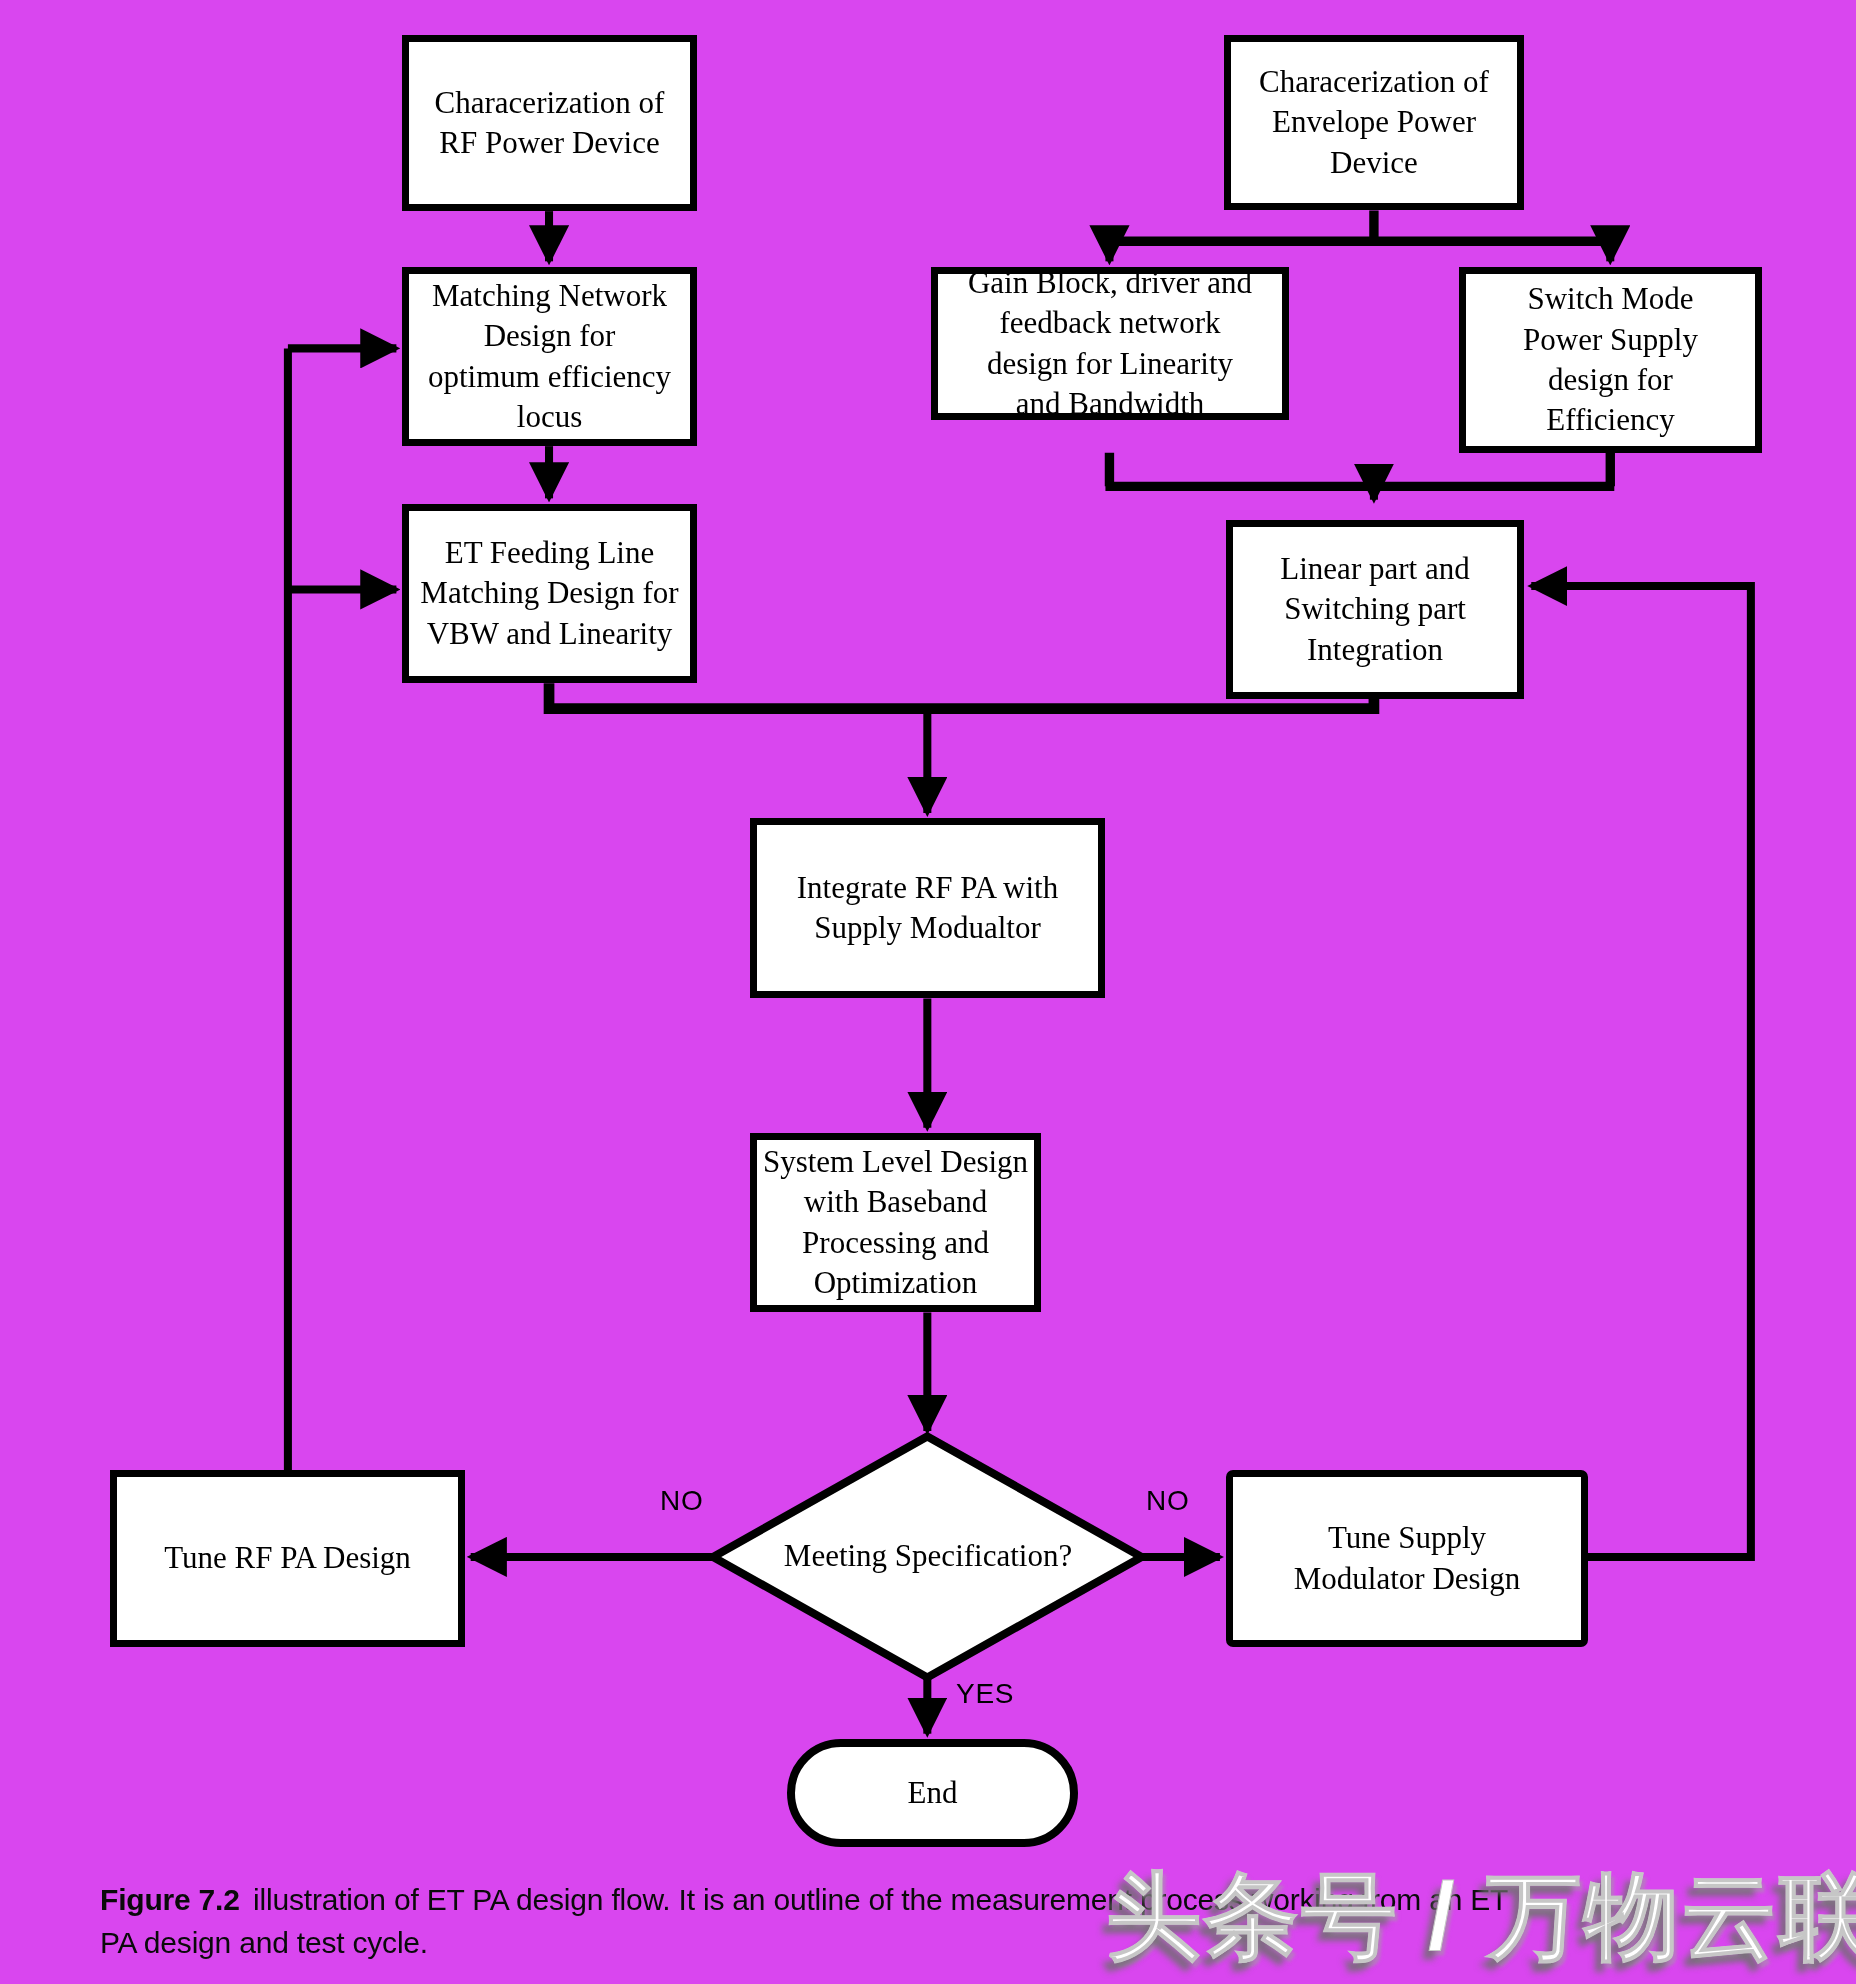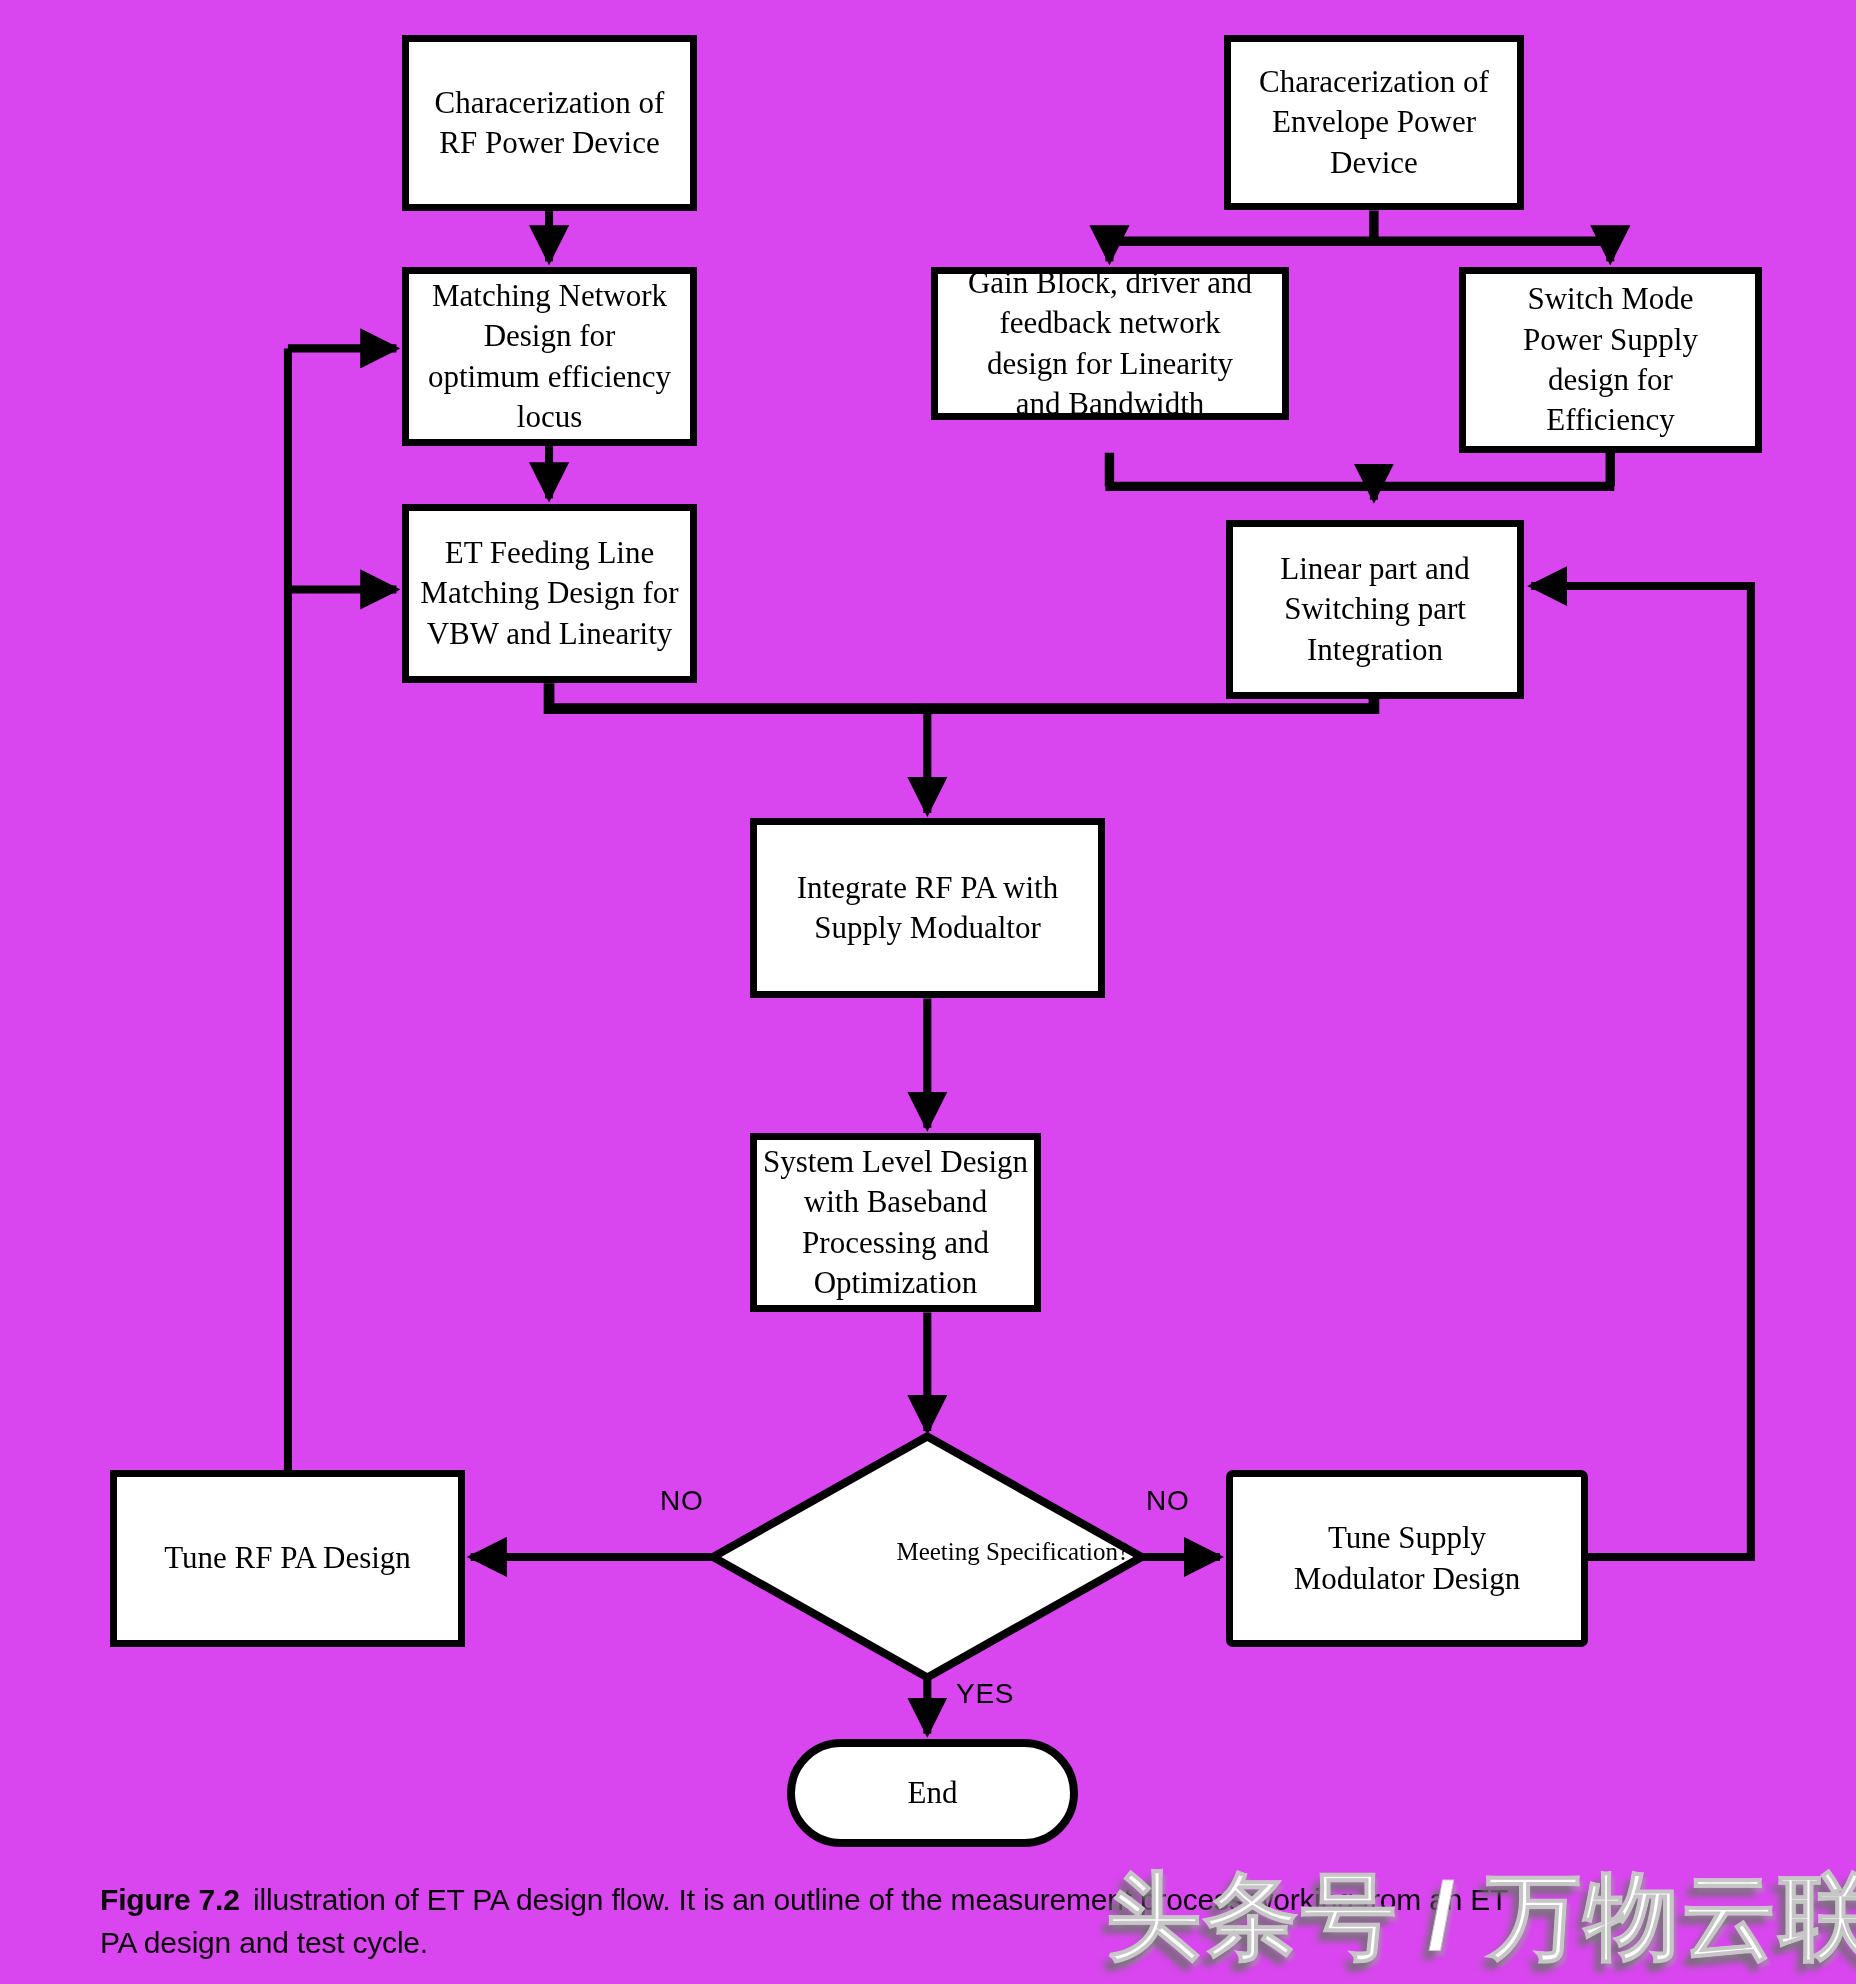--- a/index.html
+++ b/index.html
@@ -37,22 +37,22 @@
     display:block;
     padding:0 5.4px;
   }
   .terminator{
     border:8.7px solid #000;
     border-radius:64px;
   }
   .decision-label{
     position:absolute;
     z-index:2;
-    text-align:right;
-    font-size:25px;
+    text-align:center;
+    font-size:31px;
   }
   .edge-label{
     position:absolute;
     z-index:2;
     font-family:"Liberation Sans", sans-serif;
     font-size:28px;
     font-weight:400;
     letter-spacing:0.7px;
   }
   .caption{

